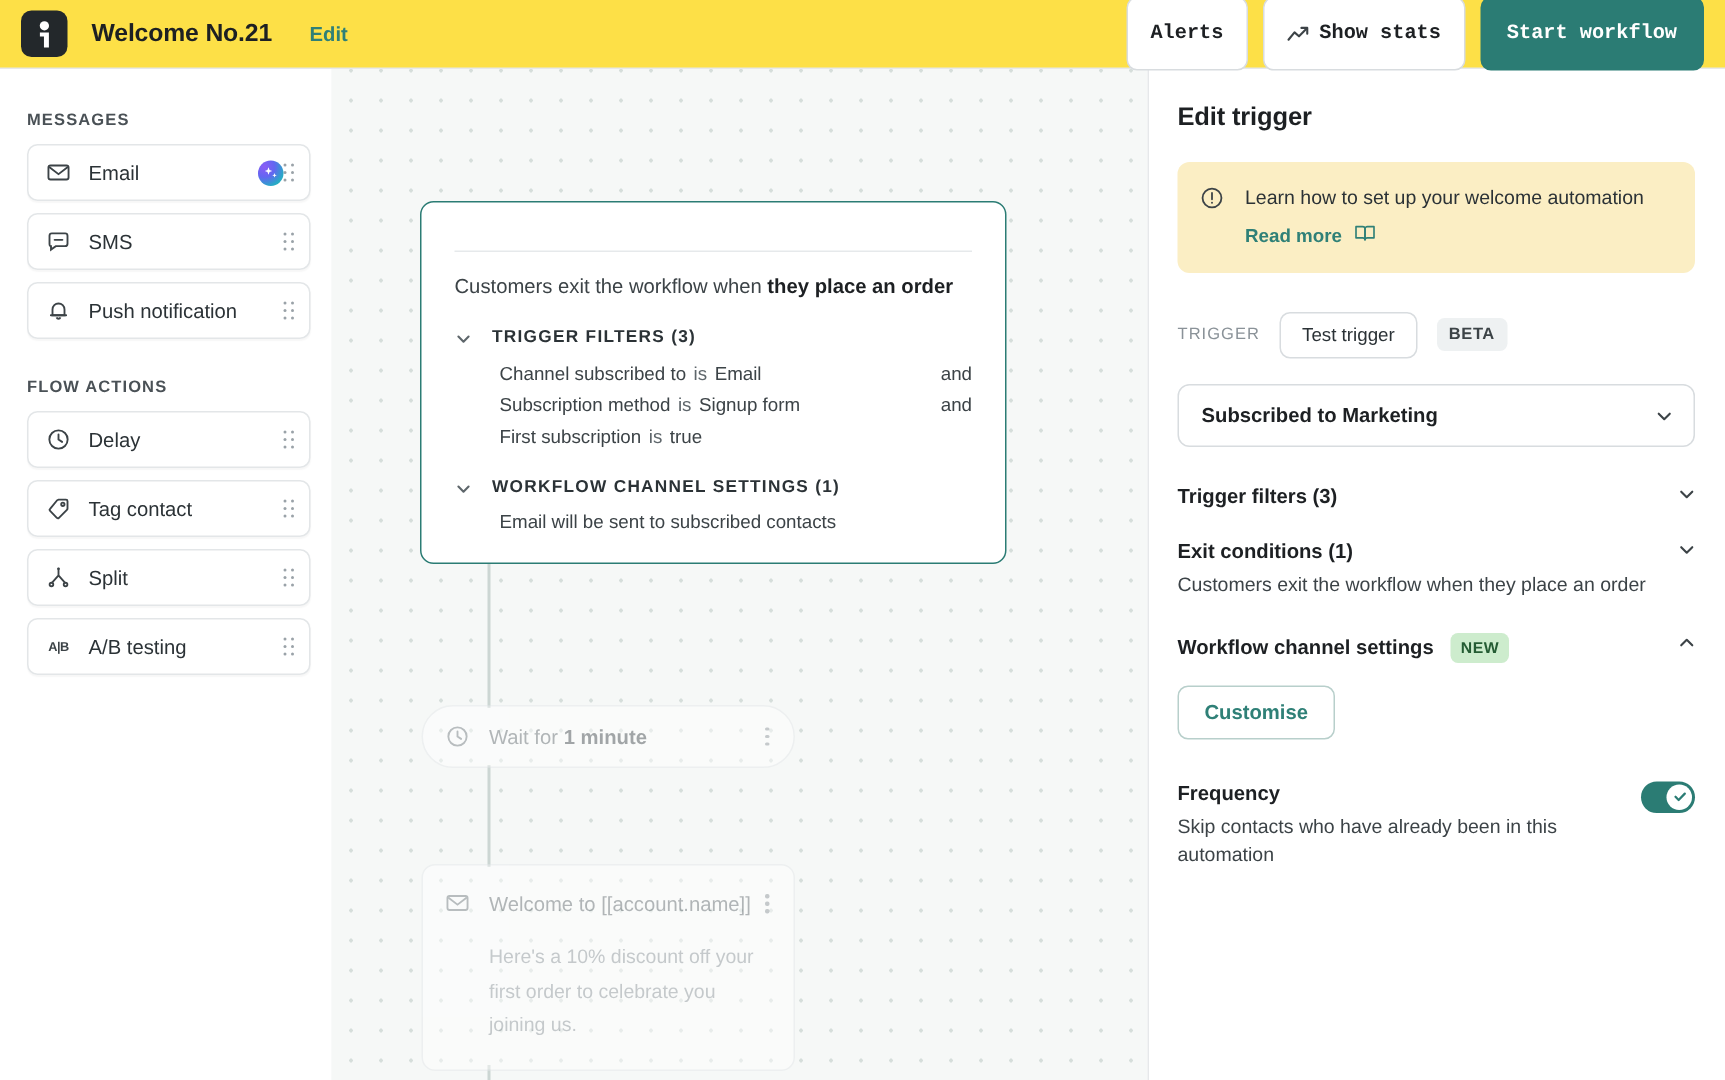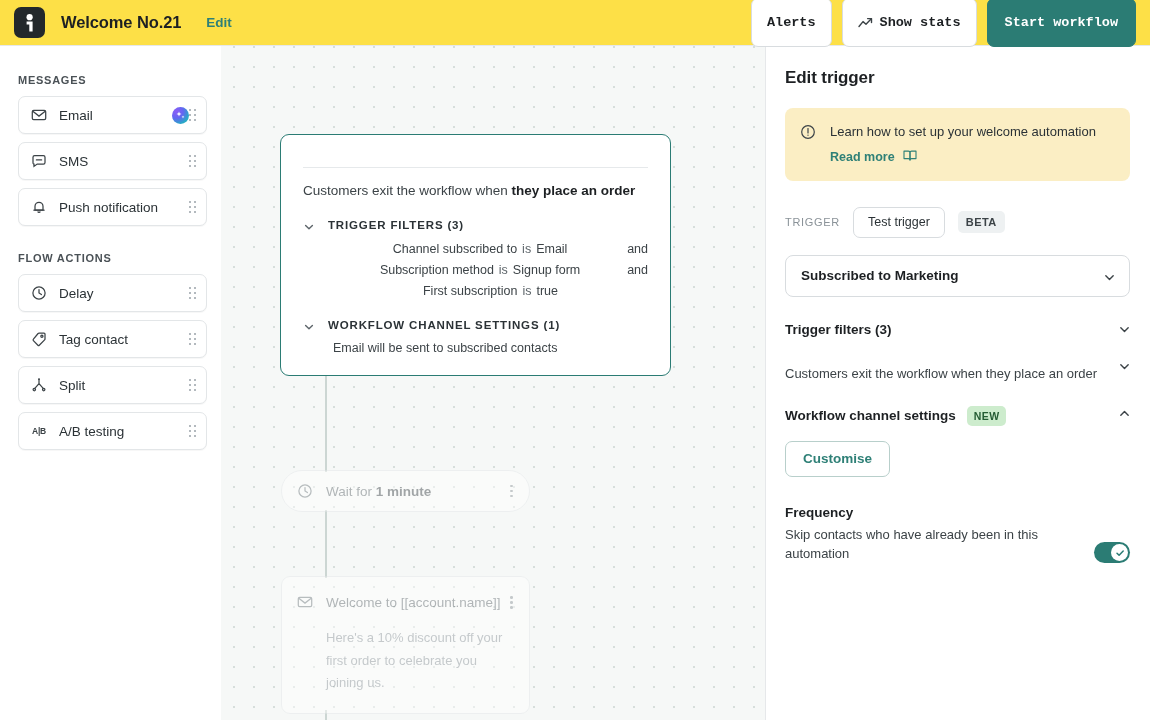--- a/index.html
+++ b/index.html
@@ -120,21 +120,20 @@
     margin-top: 18px; margin-bottom: 7px; cursor: pointer;
   }
   .chev { width: 12px; height: 12px; flex: 0 0 12px; color:#5e666b;}
   .sect-title {
     font-size: 11.5px; font-weight: bold; color: #2b3236;
     letter-spacing: 0.85px; text-transform: uppercase;
   }
   .filter-row {
     display: flex; align-items: baseline; font-size: 12.5px; color: #3c4347;
     padding: 3.5px 0 3.5px 30px;
-    text-align: center;
   }
   .filter-row .fl { flex: 1; }
   .filter-row .fop { color: #5e666b; margin: 0 5px; }
   .filter-row .fand { color: #3c4347; }
   .sect-body {
     font-size: 12.5px; color: #3c4347; padding-left: 30px; padding-top: 3px;
   }
 
   
   .delay-node {
@@ -207,21 +206,21 @@
   .badge-new {
     background: #cdeccd; border-radius: 5px; font-size: 10.5px; font-weight: bold;
     color: #245c33; padding: 4px 7px; letter-spacing: 0.4px;
   }
   .options-lbl { font-size: 11px; color: #8a9298; letter-spacing: 0.7px; margin-top: 26px; text-transform: uppercase;}
   .btn-outline {
     margin-top: 15px; height: 36px; border: 1px solid #b8cfcb; background: #fff;
     border-radius: 7px; color: #2f8077; font-size: 13.5px; font-weight: bold;
     font-family: inherit; padding: 0 17px; cursor: pointer;
   }
-  .freq-row { display: flex; align-items: flex-end; margin-top: 28px; gap: 18px;}
+  .freq-row { display: flex; align-items: flex-start; margin-top: 28px; gap: 18px;}
   .freq-main { flex: 1; }
   .toggle {
     width: 36px; height: 21px; border-radius: 11px; background: #2b7c74;
     position: relative; flex: 0 0 36px; cursor: pointer;
   }
   .toggle .knob {
     position: absolute; right: 2px; top: 2px; width: 17px; height: 17px;
     border-radius: 50%; background: #fff; display:flex; align-items:center; justify-content:center;
   }
 </style>
@@ -532,20 +531,21 @@
           <svg width="13" height="13" viewBox="0 0 12 12" fill="none" stroke="#3c4347" stroke-width="1.3" stroke-linecap="round" stroke-linejoin="round">
               <path d="M2.6 4.4 6 7.8l3.4-3.4"></path>
             </svg>
         </span>
       </div>
 
 
 
       <div class="panel-sect" style="margin-top:22px;">
         <div class="ps-main">
+          <div class="ps-title">Exit conditions (1)</div>
           <div class="ps-sub">Customers exit the workflow when they place an order</div>
         </div>
         <span class="chev">
           <svg width="13" height="13" viewBox="0 0 12 12" fill="none" stroke="#3c4347" stroke-width="1.3" stroke-linecap="round" stroke-linejoin="round">
               <path d="M2.6 4.4 6 7.8l3.4-3.4"></path>
             </svg>
         </span>
       </div>
 
       <div class="panel-sect" style="margin-top:22px;">

